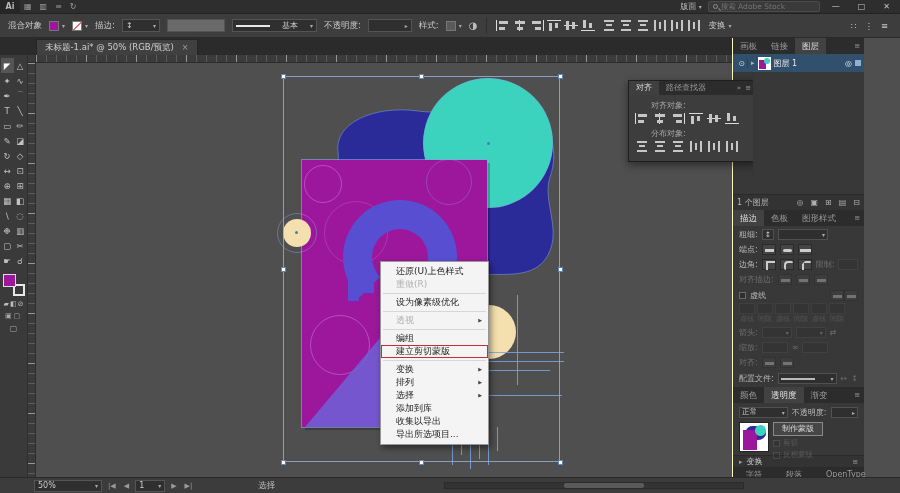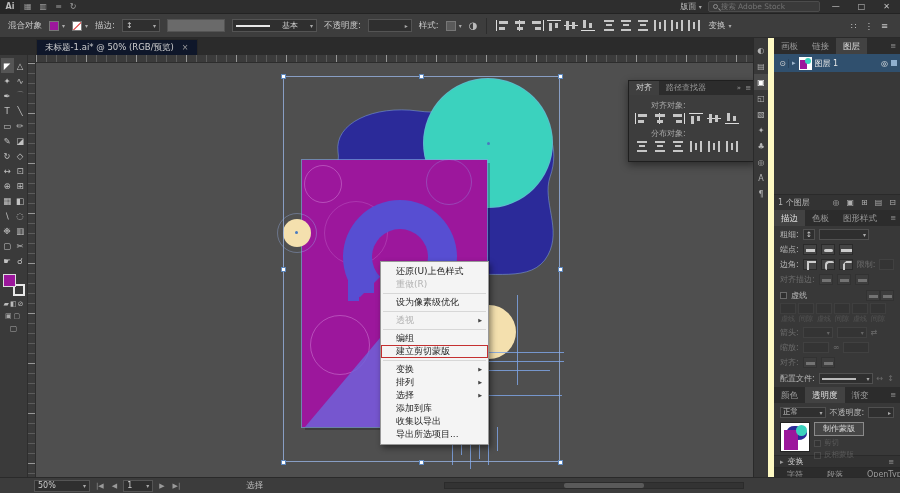--- a/index.html
+++ b/index.html
@@ -33,21 +33,21 @@
 .al-l{border-left:1px solid #dcdcdc}.al-l::before{left:2px;top:1px;width:9px;height:3px}.al-l::after{left:2px;top:7px;width:6px;height:3px}
 .al-c{background:linear-gradient(90deg,transparent 6px,#dcdcdc 6px,#dcdcdc 7px,transparent 7px)}.al-c::before{left:2px;top:1px;width:10px;height:3px}.al-c::after{left:4px;top:7px;width:6px;height:3px}
 .al-r{border-right:1px solid #dcdcdc}.al-r::before{right:2px;top:1px;width:9px;height:3px}.al-r::after{right:2px;top:7px;width:6px;height:3px}
 .al-t{border-top:1px solid #dcdcdc}.al-t::before{left:2px;top:2px;width:3px;height:8px}.al-t::after{left:8px;top:2px;width:3px;height:5px}
 .al-m{background:linear-gradient(transparent 5px,#dcdcdc 5px,#dcdcdc 6px,transparent 6px)}.al-m::before{left:2px;top:1px;width:3px;height:9px}.al-m::after{left:8px;top:2px;width:3px;height:7px}
 .al-b{border-bottom:1px solid #dcdcdc}.al-b::before{left:2px;bottom:2px;width:3px;height:8px}.al-b::after{left:8px;bottom:2px;width:3px;height:5px}
 .d-h{background:linear-gradient(#c6c6c6,#c6c6c6) no-repeat 4px 4px/6px 2px}.d-h::before{left:2px;top:0;width:10px;height:2px}.d-h::after{left:2px;bottom:0;width:10px;height:2px}
 .d-v{background:linear-gradient(#c6c6c6,#c6c6c6) no-repeat 6px 2px/2px 7px}.d-v::before{left:1px;top:0;width:2px;height:11px}.d-v::after{right:1px;top:0;width:2px;height:11px}
 
 #tabbar{position:absolute;left:0;top:38px;width:753px;height:17px;background:#2b2b2b;display:flex;align-items:flex-end}
-#doctab{margin-left:36px;height:16px;background:#0f172a;border:1px solid #262626;border-bottom:none;display:flex;align-items:center;gap:8px;padding:0 8px;font-size:8.5px;color:#cfcfcf}
+#doctab{margin-left:36px;height:16px;background:#404040;border:1px solid #262626;border-bottom:none;display:flex;align-items:center;gap:8px;padding:0 8px;font-size:8.5px;color:#cfcfcf}
 #doctab .x{color:#9f9f9f;font-size:8px}
 
 #toolbar{position:absolute;left:0;top:55px;width:28px;height:422px;background:#3a3a3a;border-right:1px solid #2e2e2e;display:flex;flex-direction:column;align-items:center;padding-top:3px}
 #toolgrid{display:grid;grid-template-columns:13px 13px;grid-auto-rows:15px}
 .tool{display:flex;align-items:center;justify-content:center;color:#c2c2c2;font-size:8.5px}
 .tool.active{background:#555;color:#fff}
 #swatches{margin-top:6px;position:relative;width:22px;height:22px}
 #fillsw{position:absolute;left:0;top:0;width:13px;height:13px;background:#9c179c;border:1px solid #ddd}
 #strokesw{position:absolute;right:0;bottom:0;width:12px;height:12px;border:2px solid #e8e8e8;background:#3a3a3a}
 #minimodes{display:flex;gap:1px;margin-top:4px;color:#bbb;font-size:7px}
@@ -87,21 +87,21 @@
 .ptab.on{background:#3f3f3f;color:#ddd}
 .phead .pmenu{margin-left:auto;color:#9a9a9a;font-size:7px;padding-right:4px;display:flex;gap:4px}
 #alignpanel .pbody{padding:3px 6px 5px}
 .plabel{font-size:8px;color:#a8a8a8;margin:2px 16px}
 .icrow{display:flex;gap:4px;margin:2px 0 4px}
 
 #strip{position:absolute;left:753px;top:38px;width:15px;height:439px;background:#383838;border-left:1px solid #2a2a2a;display:flex;flex-direction:column;align-items:center;padding-top:4px;z-index:5}
 .strip-ic{width:15px;height:16px;display:flex;align-items:center;justify-content:center;color:#b5b5b5;font-size:8px}
 .strip-ic.active{background:#4a4a4a;color:#fff}
 
-#dock{position:absolute;left:768px;top:38px;width:132px;height:439px;background:#383838;border-left:6px solid #fef9c3;z-index:5;font-size:8px}
+#dock{position:absolute;left:732px;top:38px;width:132px;height:439px;background:#383838;border-left:1px solid #fef9c3;z-index:5;font-size:8px}
 .ptabs{height:16px;background:#2c2c2c;display:flex;align-items:center}
 .ptabs .pmenu{margin-left:auto;color:#9a9a9a;padding-right:4px;font-size:7px}
 .ptabs .ptab{height:16px;line-height:16px;font-size:8.5px}
 .ptabs .ptab.on{background:#424242;color:#e0e0e0}
 #layer-row{height:18px;background:#30506e;display:flex;align-items:center;gap:3px;padding:0 3px;color:#e8e8e8}
 #layer-row .eye{width:12px;text-align:center;color:#d0d0d0;border-right:1px solid #27425c;font-size:8px}
 #layer-thumb{width:13px;height:13px;background:#fff;position:relative;overflow:hidden;flex:none}
 #layer-thumb .tr{position:absolute;left:1px;top:3px;width:7px;height:9px;background:#9c179c}
 #layer-thumb .tc{position:absolute;right:1px;top:1px;width:6px;height:6px;border-radius:50%;background:#3bd2be}
 #layers-fill{height:122px;background:#383838}
@@ -127,21 +127,21 @@
 .ckbox{width:7px;height:7px;border:1px solid #6a6a6a;background:#2f2f2f}
 #transthumb{width:30px;height:30px;background:#fff;position:relative;overflow:hidden;flex:none;border:1px solid #222}
 #transthumb .tr{position:absolute;left:3px;top:7px;width:14px;height:20px;background:#9c179c}
 #transthumb .tb{position:absolute;left:6px;top:3px;width:20px;height:14px;background:#2b2a99;border-radius:40% 60% 50% 50%}
 #transthumb .tc{position:absolute;right:2px;top:2px;width:11px;height:11px;border-radius:50%;background:#3bd2be}
 .cbar{height:13px;background:#333;border-top:1px solid #2a2a2a;border-bottom:1px solid #2a2a2a;display:flex;align-items:center;padding:0 6px;color:#c8c8c8;gap:4px}
 .cbar .pmenu{margin-left:auto;color:#9a9a9a;font-size:7px}
 #typetabs{height:13px;background:#2c2c2c;display:flex;align-items:center;padding:0 6px;gap:10px;color:#aaa}
 
 #statusbar{position:absolute;left:0;top:477px;width:900px;height:16px;background:#3c3c3c;border-top:1px solid #2a2a2a;display:flex;align-items:center;gap:4px;padding:0 6px;z-index:30}
-#statusbar .zoomfld{width:56px;height:12px;background:#2f2f2f;border:1px solid #555;display:flex;align-items:center;justify-content:space-between;padding:0 3px;font-size:8px;color:#ccc;margin-left:28px}
+#statusbar .zoomfld{width:68px;height:12px;background:#2f2f2f;border:1px solid #555;display:flex;align-items:center;justify-content:space-between;padding:0 3px;font-size:8px;color:#ccc;margin-left:28px}
 .navic{color:#9a9a9a;font-size:7px;padding:0 2px}
 #abfld{width:30px;height:12px;background:#2f2f2f;border:1px solid #555;display:flex;align-items:center;justify-content:space-between;padding:0 3px;font-size:8px;color:#ccc}
 #tooltext{margin-left:60px;color:#bdbdbd;font-size:8.5px}
 #hscroll{margin-left:auto;margin-right:150px;width:300px;height:7px;background:#333;border:1px solid #2b2b2b;position:relative}
 #hscroll .thumb{position:absolute;left:40%;width:80px;height:5px;top:0;background:#5a5a5a;border-radius:2px}
 </style>
 </head>
 <body>
 
 <div id="titlebar">

